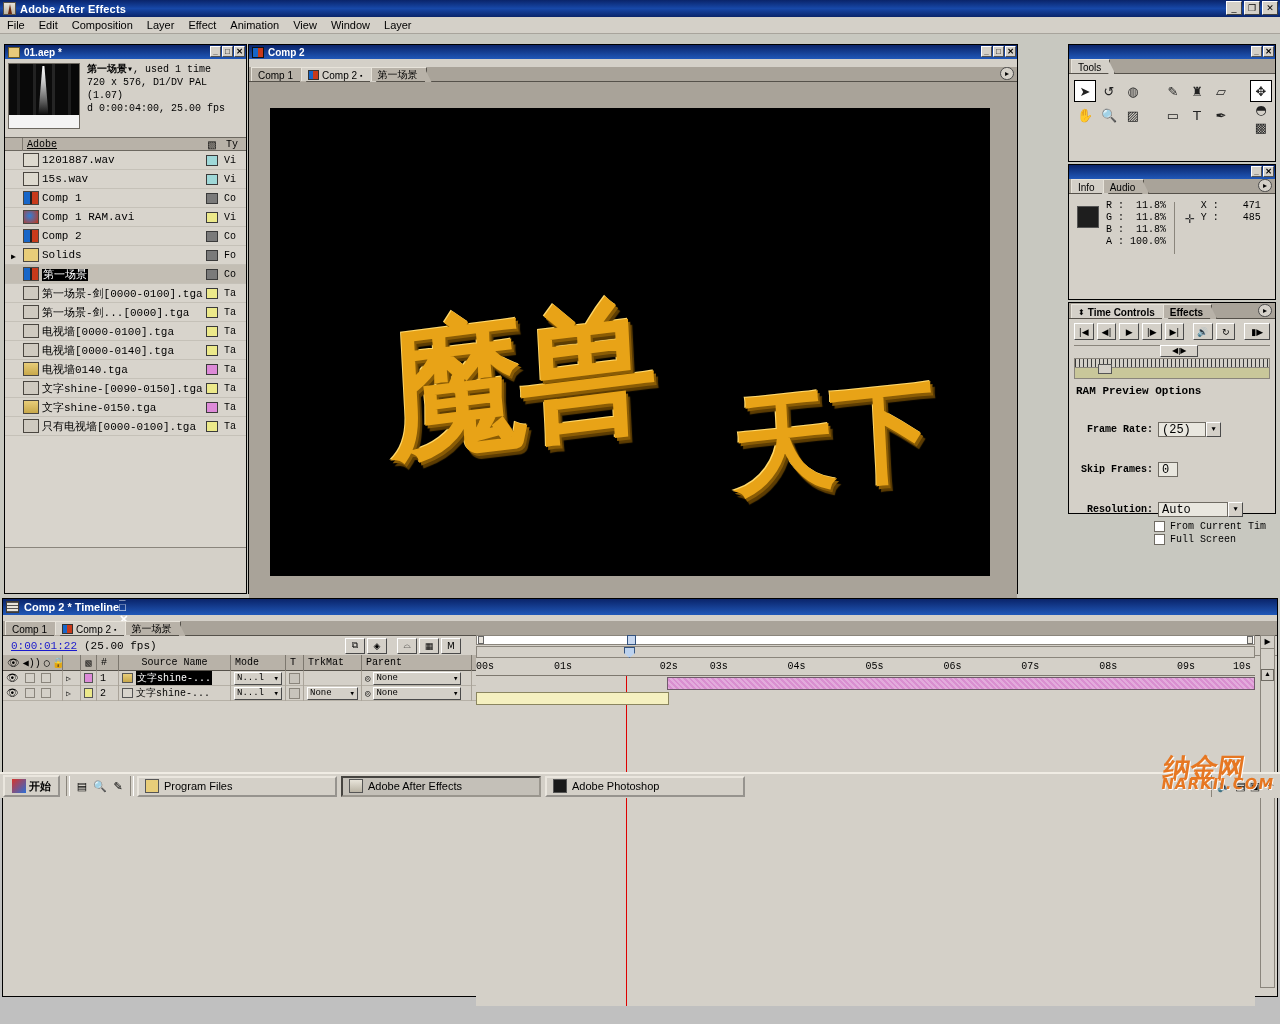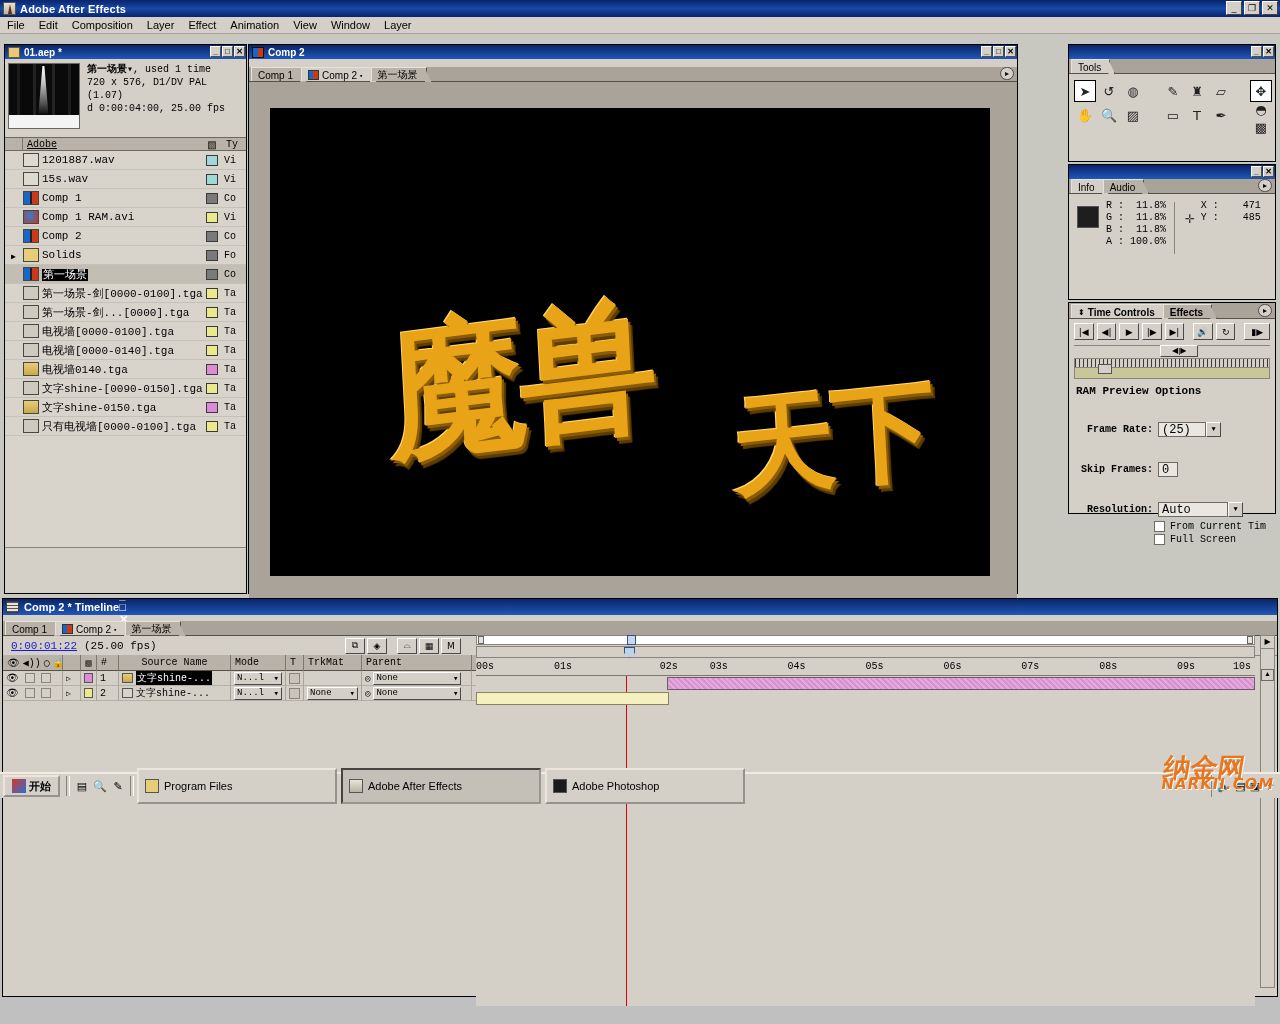--- a/index.html
+++ b/index.html
@@ -223,21 +223,21 @@
     position:absolute;left:0;bottom:0;width:1280px;height:26px;background:#d4d0c8;
     border-top:2px solid #f0ece4; display:flex;align-items:center;
   }
   .startbtn{
     height:22px;margin:0 3px;padding:0 7px;display:flex;align-items:center;gap:3px;
     background:#d4d0c8;border:2px outset #eae6de;font-weight:bold;font-size:11px;
   }
   .tb-sep{ width:4px;height:20px;border-left:1px solid #8a857c;border-right:1px solid #fff;margin:0 3px;}
   .qlicon{ width:18px;height:18px; display:flex;align-items:center;justify-content:center;font-size:11px;}
   .taskitem{
-    height:21px;min-width:200px;margin-right:4px;padding:16px 6px;display:flex;align-items:center;gap:5px;
+    height:21px;min-width:200px;margin-right:4px;padding:1px 6px;display:flex;align-items:center;gap:5px;
     background:#d4d0c8;border:2px outset #eae6de; font-size:11px;
   }
   .taskitem.active{ border:2px inset #9a968e; background:#c4c0b8;}
   .tray{ margin-left:auto; display:flex;align-items:center;gap:4px;padding:0 6px;height:22px;
     border-left:1px solid #8a857c; }
   .watermark{
     position:absolute; right:4px; bottom:6px; z-index:50; pointer-events:none;
     font-family:"DejaVu Sans",sans-serif; font-weight:bold; font-size:27px;
     color:#e8731a; transform:skewX(-9deg); text-shadow:1px 1px 0 #fff;
     opacity:.95; line-height:1;

